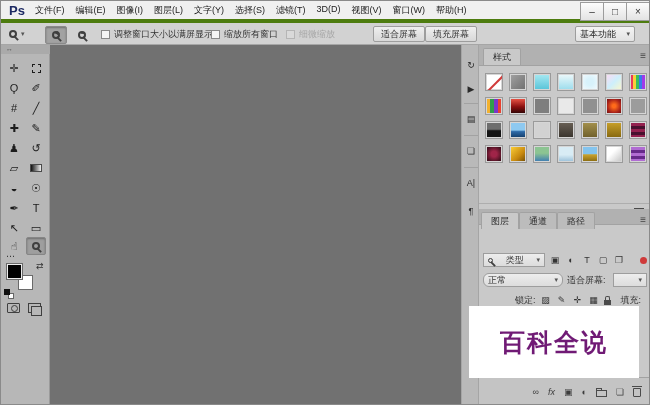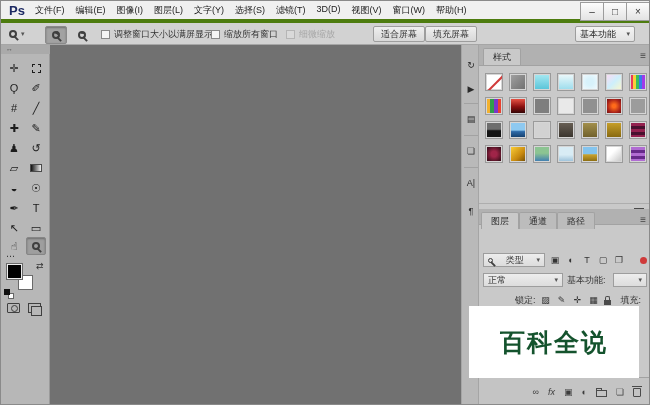--- a/index.html
+++ b/index.html
@@ -331,25 +331,25 @@
       </div>
       <span class="fic">▣</span>
       <span class="fic">◐</span>
       <span class="fic">T</span>
       <span class="fic">▢</span>
       <span class="fic">❐</span>
       <span class="red-dot"></span>
     </div>
 
     <div class="lrow" style="top:226px;">
-      <div class="lsel" style="width:80px;">
+      <div class="lsel" style="width:80px;border-radius:6px;">
         <span>正常</span>
         <span class="caret">▾</span>
       </div>
-      <span>基本功能:</span>
+      <span>适合屏幕:</span>
       <div class="lsel" style="width:34px;margin-left:auto;">
         <span></span>
         <span class="caret">▾</span>
       </div>
     </div>
 
     <div class="lrow" style="top:246px;margin-left:32px;">
       <span>锁定:</span>
       <span class="fic">▨</span>
       <span class="fic">✎</span>
@@ -365,16 +365,16 @@
       <span style="font-style:italic;">fx</span>
       <span>▣</span>
       <span>◐</span>
       <span class="folder-i"></span>
       <span>❏</span>
       <span class="trash-i"></span>
     </div>
   </div>
 
   <div class="watermark">
-    <div class="wm-title" style="color: #14532d;">百科全说</div>
+    <div class="wm-title" style="color: #701a75;">百科全说</div>
   </div>
 
 </div>
 
 </body></html>

